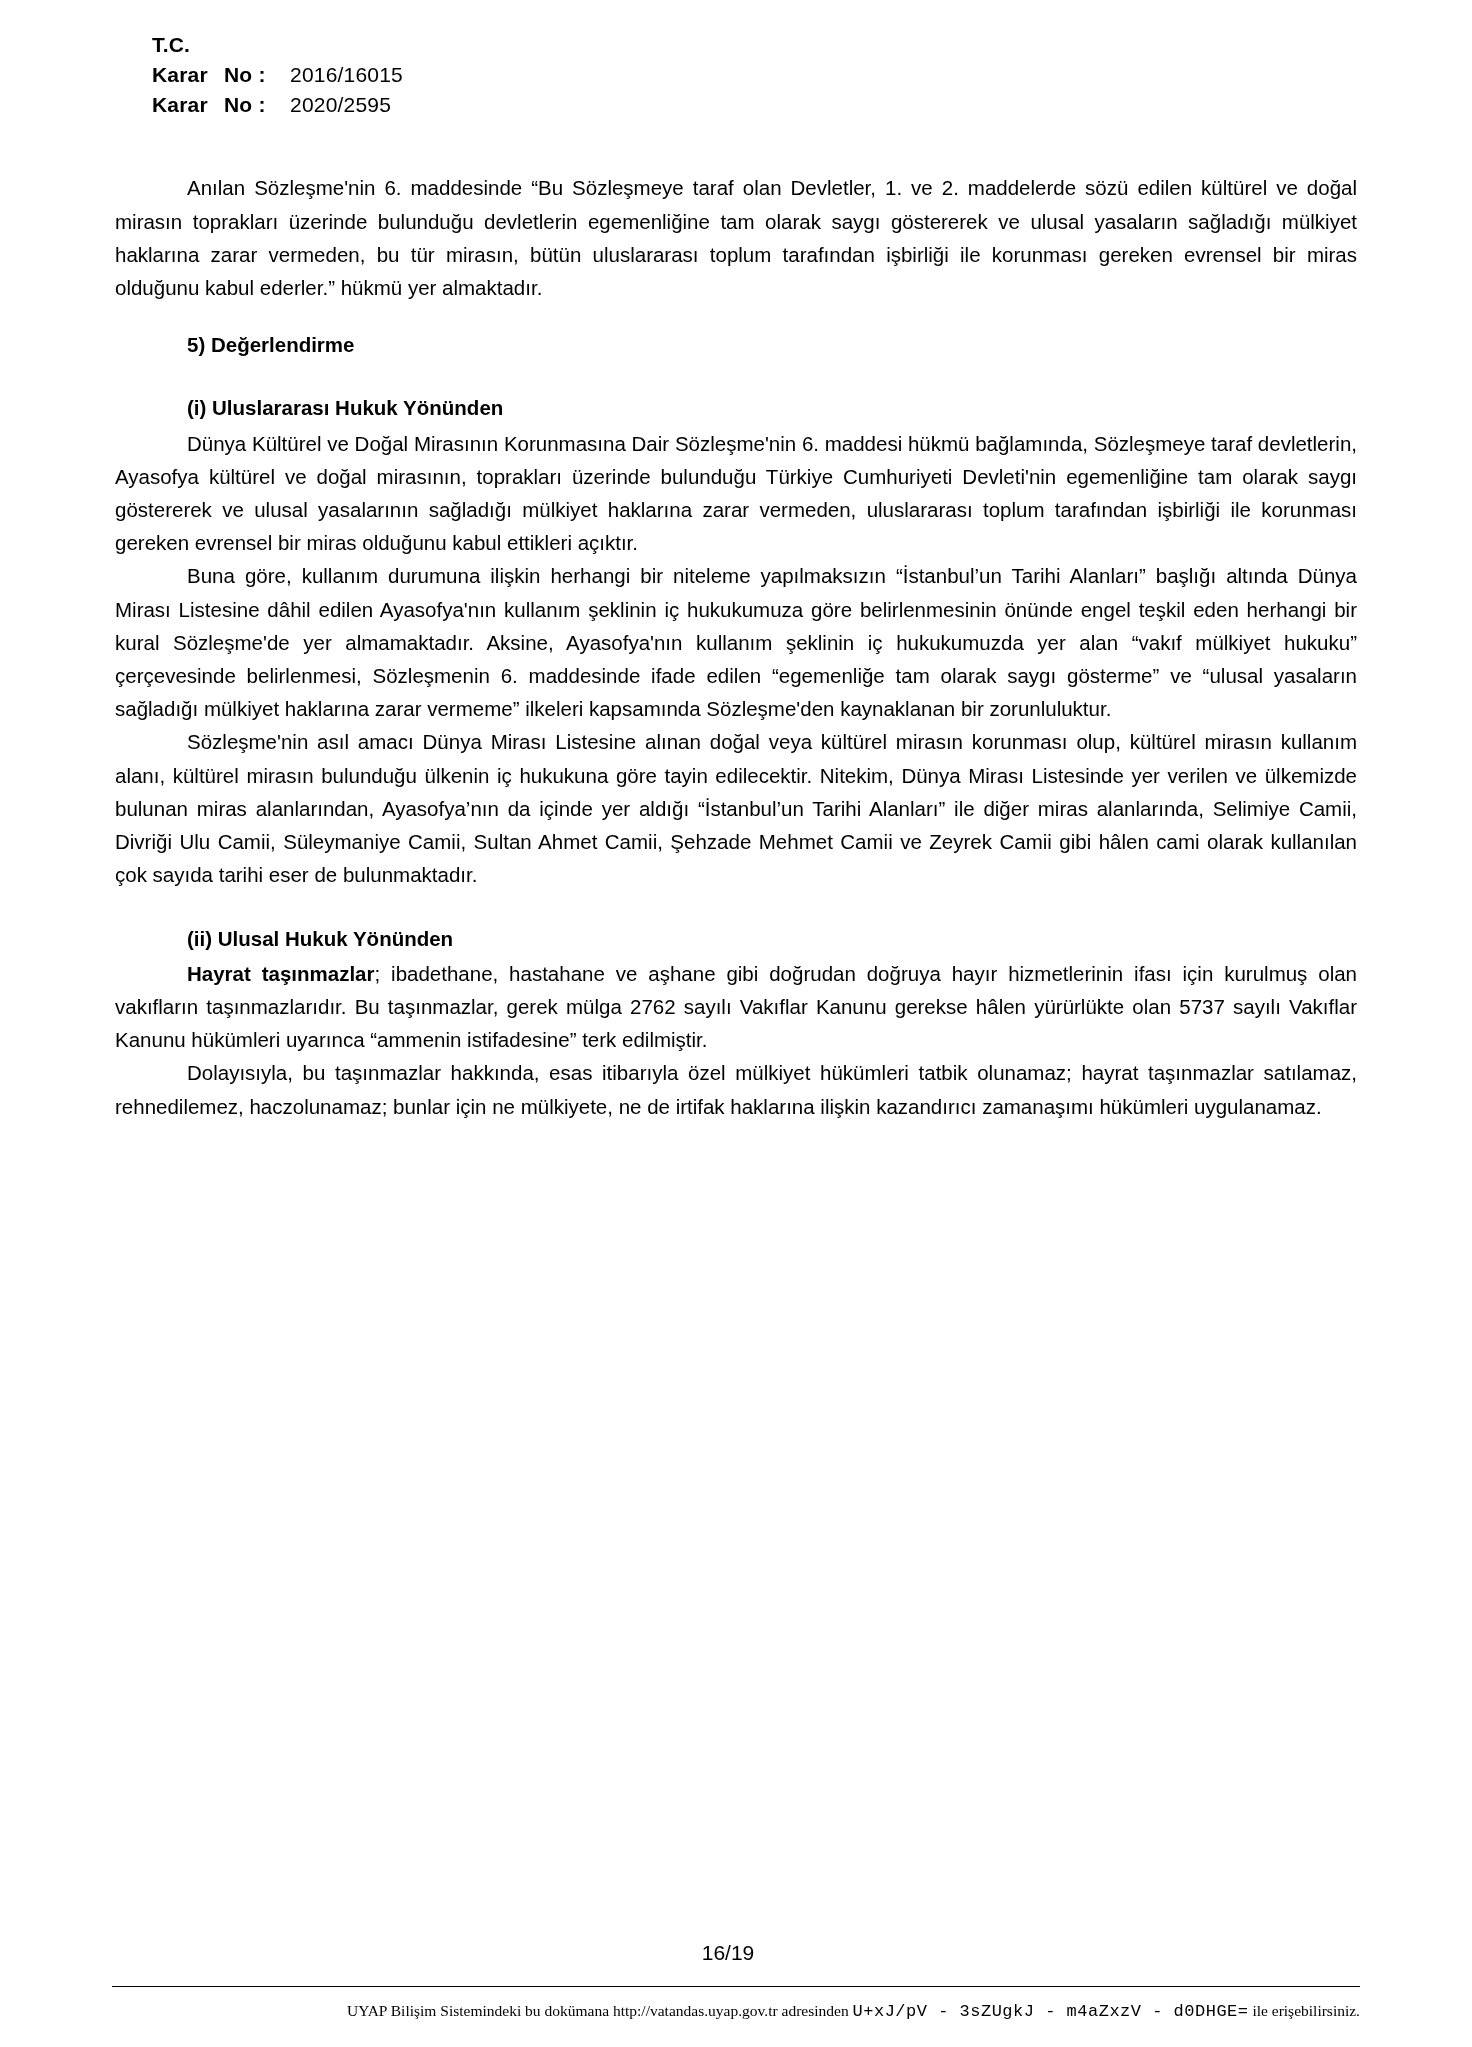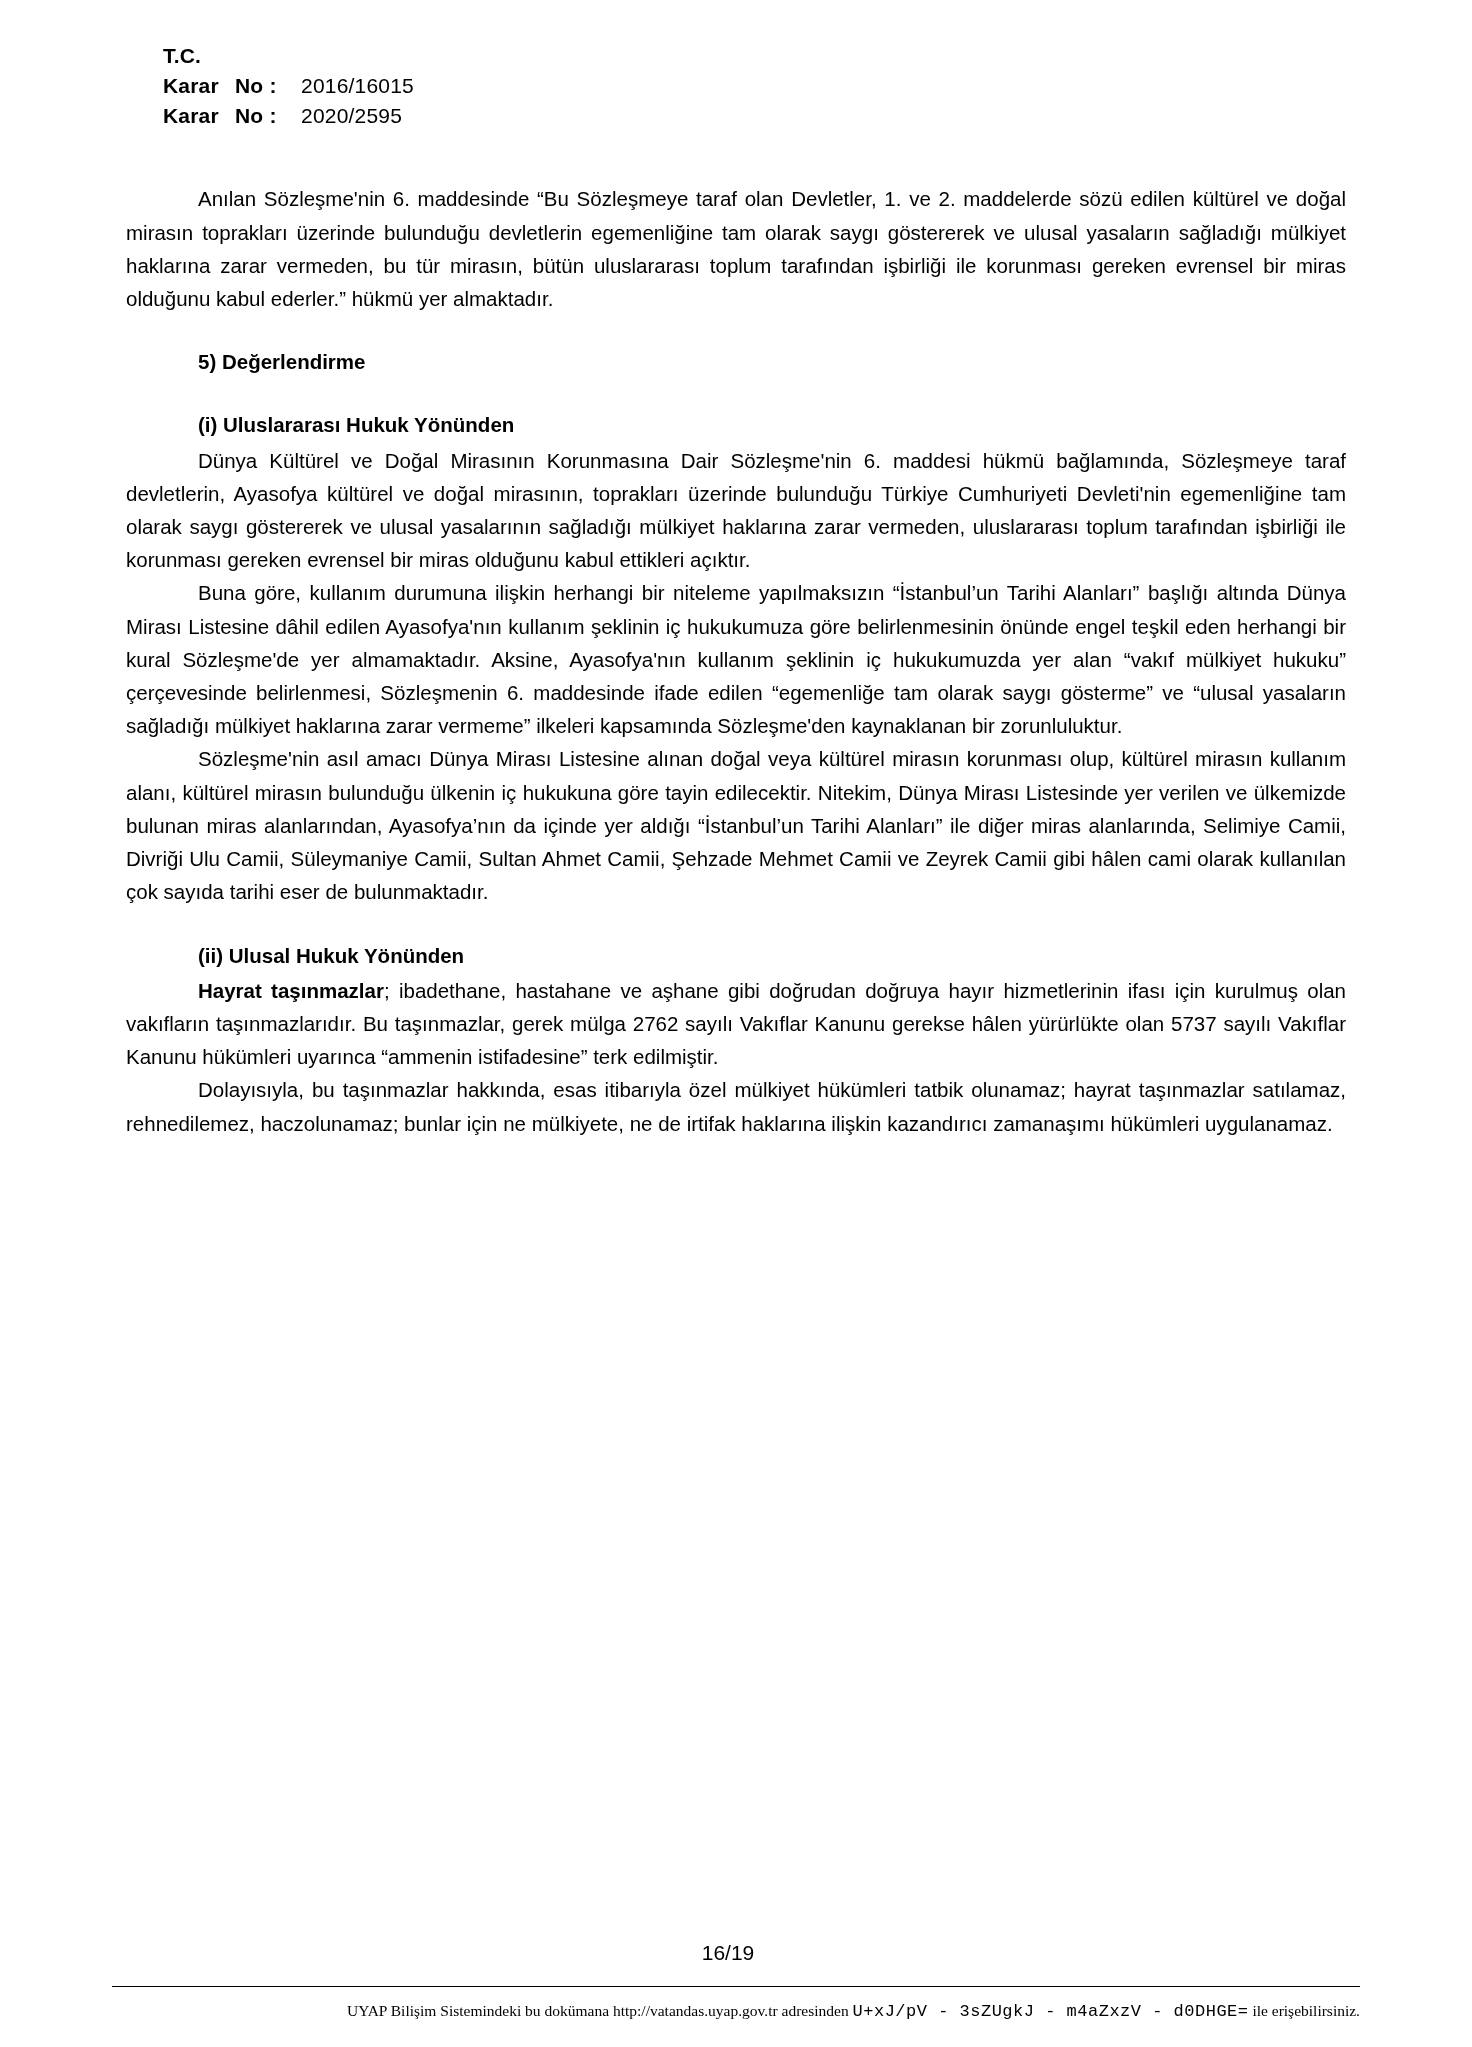--- a/index.html
+++ b/index.html
@@ -12,21 +12,21 @@
     min-height: 2047px;
     font-family: "Liberation Sans", sans-serif;
     color: #000000;
     position: relative;
   }
   .page {
     width: 1472px;
     min-height: 2047px;
     position: relative;
     box-sizing: border-box;
-    padding: 11px;
+    padding: 0;
   }
   
   .header {
     padding: 30px 0 0 152px;
     font-size: 21px;
     font-weight: bold;
     line-height: 1.42;
     letter-spacing: 0.2px;
   }
   .header .court-line {
@@ -60,21 +60,21 @@
   }
   p.indent {
     text-indent: 72px;
   }
   .b {
     font-weight: bold;
   }
   .heading {
     font-weight: bold;
     text-indent: 72px;
-    margin-top: 30px;
+    margin-top: 24px;
     margin-bottom: 6px;
   }
   .subheading {
     font-weight: bold;
     text-indent: 72px;
     margin-top: 30px;
     margin-bottom: 2px;
   }
   
   .page-number {

